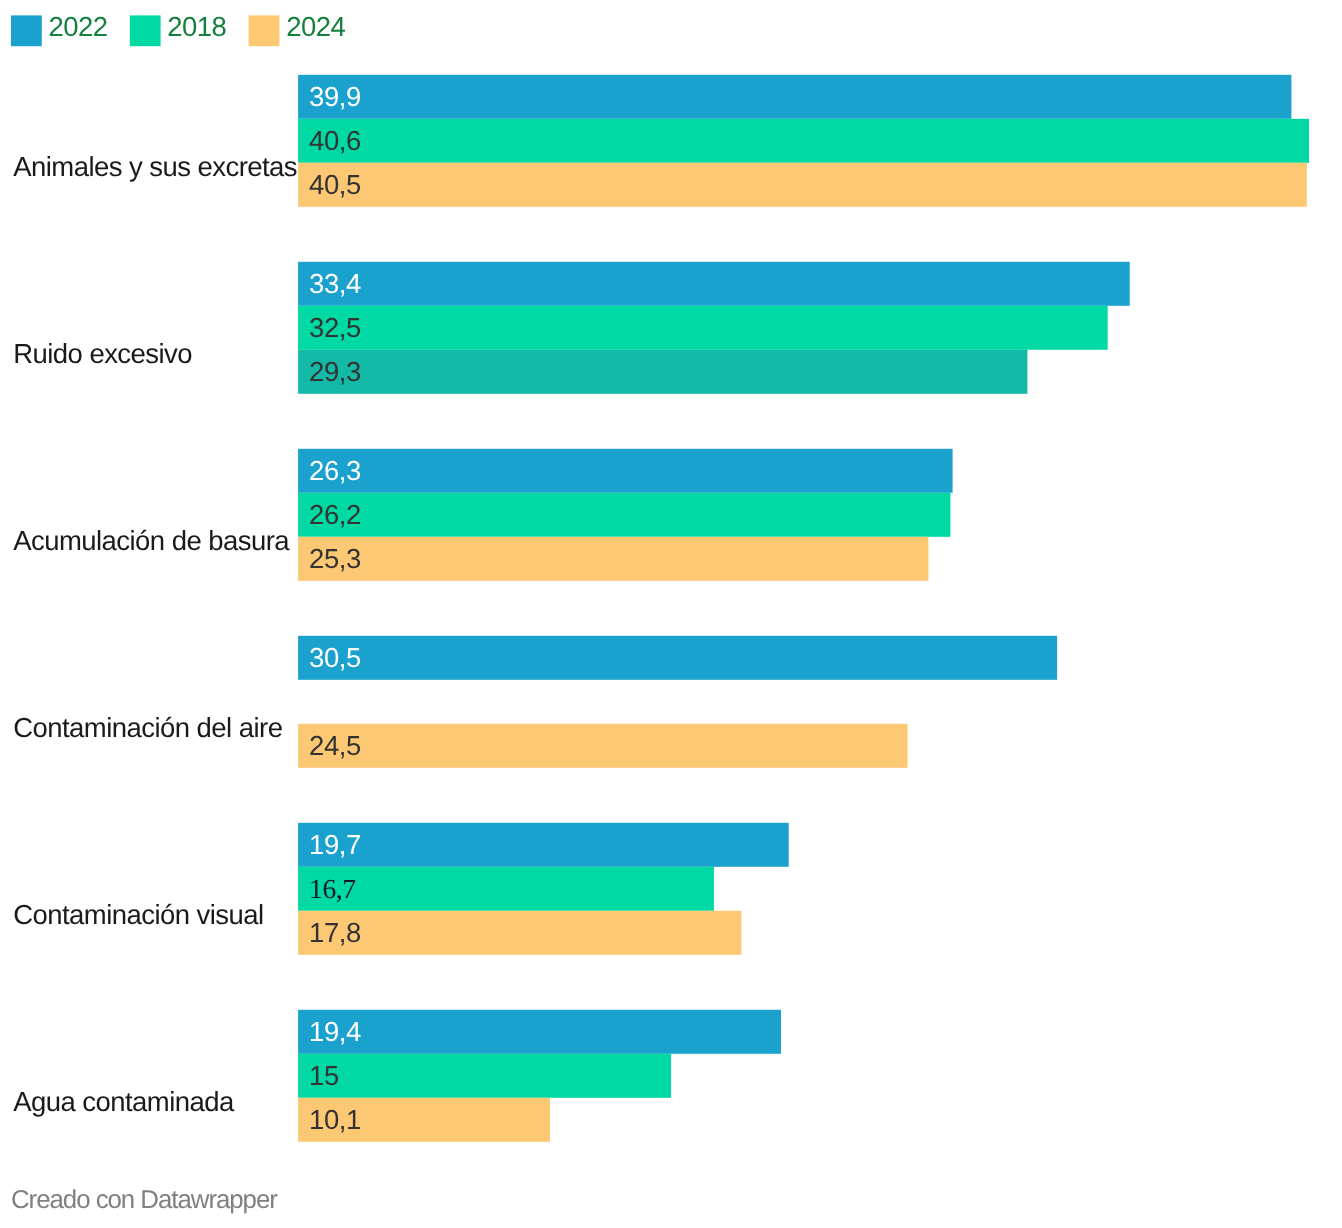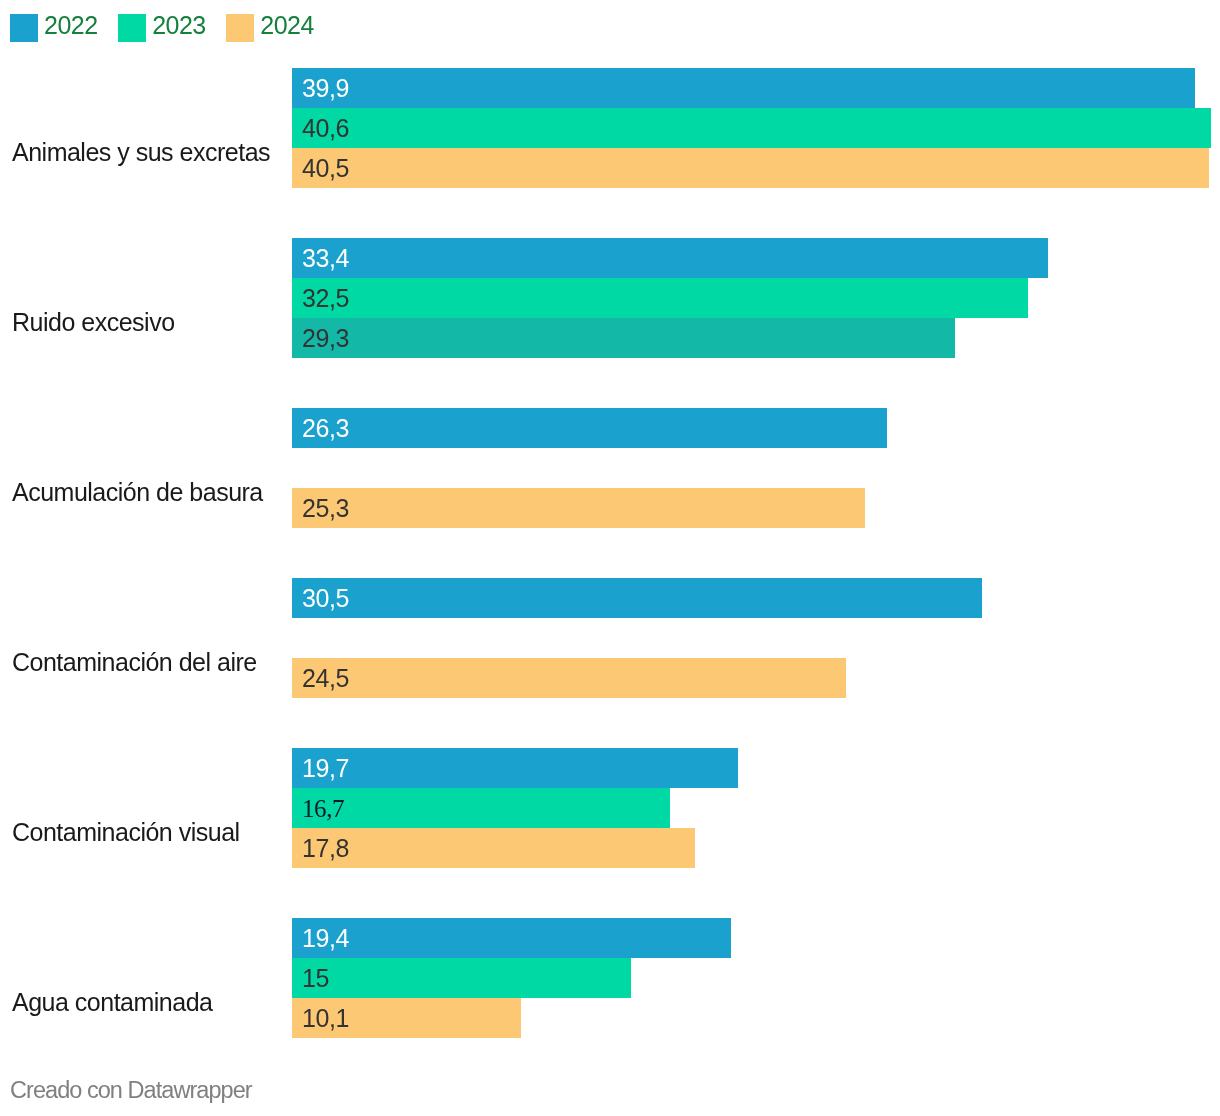--- a/index.html
+++ b/index.html
@@ -16,41 +16,41 @@
   .legend-item{display:flex;align-items:center;margin-right:20.5px;}
   .legend-swatch{width:28px;height:28px;flex:0 0 28px;}
   .legend-label{margin-left:6px;font-size:25px;letter-spacing:-0.5px;line-height:28px;
                 color:#15803d;white-space:nowrap;position:relative;top:-3px;}
 
   
   .groups{position:absolute;left:0;top:0;width:1220px;height:1116px;}
   .group{position:absolute;left:0;width:1220px;}
   .cat-label{position:absolute;left:12px;font-size:25px;letter-spacing:-0.5px;line-height:1;
              color:#1a1a1a;white-space:nowrap;margin-top:24px;}
-  .bar{position:absolute;left:292px;display:flex;align-items:center;}
+  .bar{position:absolute;left:271px;display:flex;align-items:center;}
   .bar-value{padding-left:10px;font-size:25px;letter-spacing:-0.4px;line-height:1;
              white-space:nowrap;position:relative;top:1px;}
 
   
   .footer{position:absolute;left:10px;top:1079px;font-size:23.5px;letter-spacing:-0.95px;
           line-height:1;color:#808080;white-space:nowrap;}
 </style>
 </head>
 <body>
 
 <div class="chart">
 
   <div class="legend">
       <div class="legend-item">
         <span class="legend-swatch" style="background: rgb(27, 161, 206);"></span>
         <span class="legend-label">2022</span>
       </div>
       <div class="legend-item">
         <span class="legend-swatch" style="background: rgb(0, 217, 163);"></span>
-        <span class="legend-label">2023</span>
+        <span class="legend-label">2018</span>
       </div>
       <div class="legend-item">
         <span class="legend-swatch" style="background: rgb(253, 200, 115);"></span>
         <span class="legend-label">2024</span>
       </div>
     </div>
 
   <div class="groups">
       <div class="group" style="top: 67.6px; height: 120.3px;">
         <div class="cat-label" style="top: 48.15px;">Animales y sus excretas</div>
@@ -73,20 +73,23 @@
           <span class="bar-value" style="color: rgb(51, 51, 51);">32,5</span>
         </div>
         <div class="bar" style="top: 80.2px; height: 40.1px; width: 663.118px; background: #14b8a6;">
           <span class="bar-value" style="color: rgb(51, 51, 51);">29,3</span>
         </div>
       </div>
       <div class="group" style="top: 407.6px; height: 120.3px;">
         <div class="cat-label" style="top: 48.15px;">Acumulación de basura</div>
         <div class="bar" style="top: 0px; height: 40.1px; width: 595.222px; background: rgb(27, 161, 206);">
           <span class="bar-value" style="color: rgb(255, 255, 255);">26,3</span>
+        </div>
+        <div class="bar" style="top: 40.1px; height: 40.1px; width: 592.958px; background: rgb(0, 217, 163);">
+          <span class="bar-value" style="color: rgb(51, 51, 51);">26,2</span>
         </div>
         <div class="bar" style="top: 80.2px; height: 40.1px; width: 572.59px; background: rgb(253, 200, 115);">
           <span class="bar-value" style="color: rgb(51, 51, 51);">25,3</span>
         </div>
       </div>
       <div class="group" style="top: 577.6px; height: 120.3px;">
         <div class="cat-label" style="top: 48.15px;">Contaminación del aire</div>
         <div class="bar" style="top: 0px; height: 40.1px; width: 690.276px; background: rgb(27, 161, 206);">
           <span class="bar-value" style="color: rgb(255, 255, 255);">30,5</span>
         </div>

